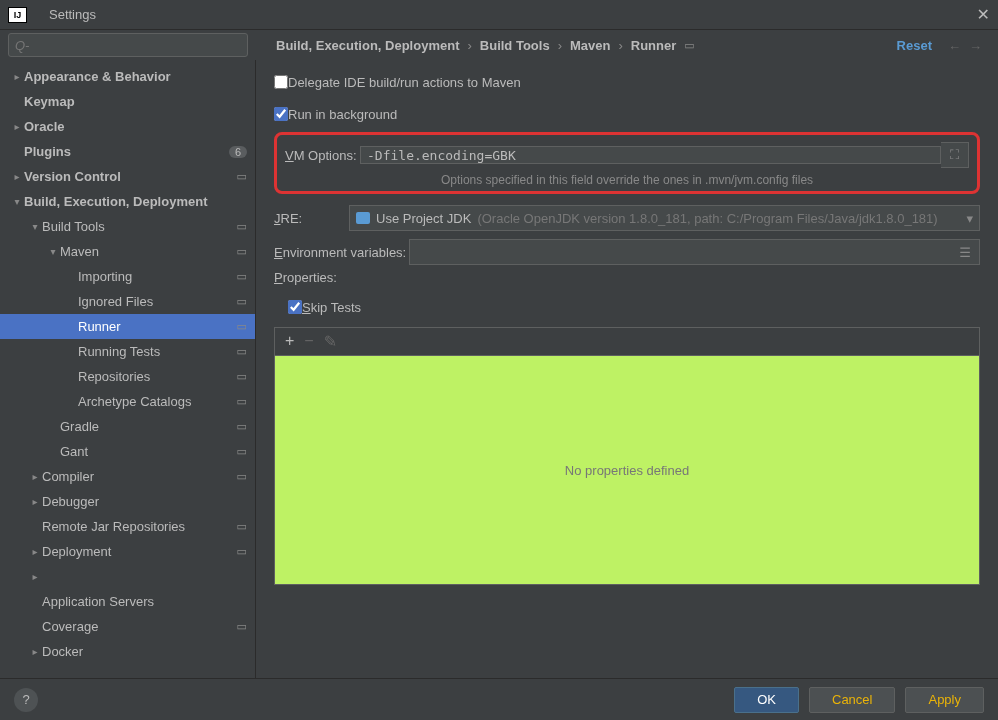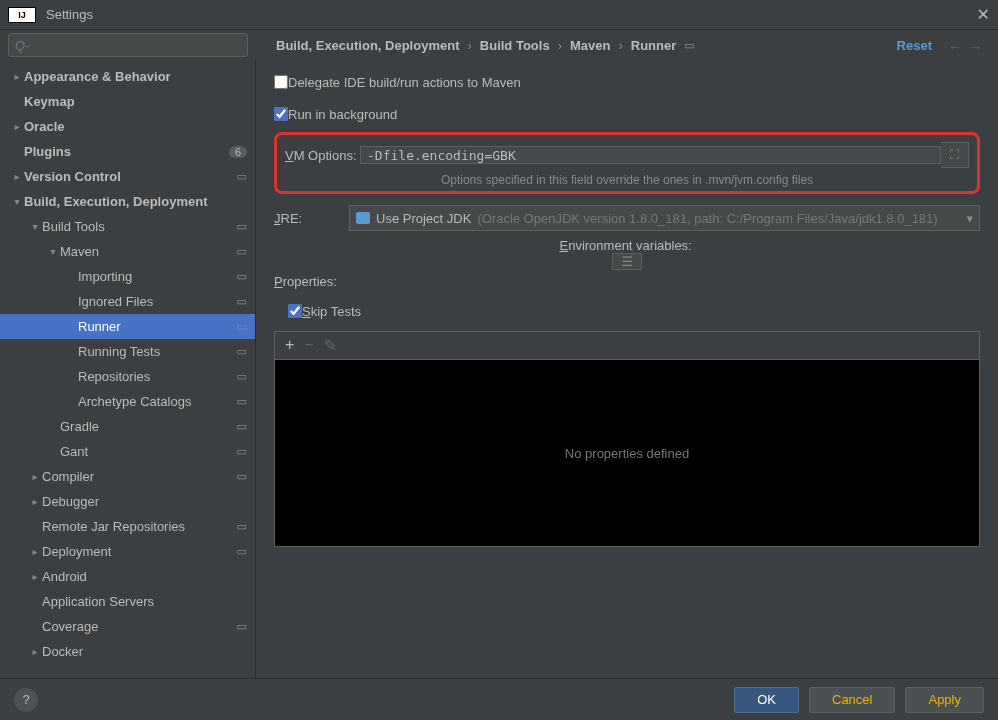--- a/index.html
+++ b/index.html
@@ -1,19 +1,19 @@
 <!DOCTYPE html>
 <html><head>
 <meta charset="utf-8">
 <style>
 * { margin: 0; padding: 0; box-sizing: border-box; font-family: "Segoe UI", Arial, sans-serif; font-size: 13px; }
 body { background: #3c3f41; color: #bbbbbb; width: 998px; height: 720px; overflow: hidden; position: relative; }
 
 .titlebar { height: 30px; background: #3c3f41; display: flex; align-items: center; padding: 0 8px; border-bottom: 1px solid #2b2b2b; }
-.titlebar .app-icon { width: 28px; height: 16px; background: #fff; border: 1px solid #000; margin-right: 10px; display:flex; align-items:center; justify-content:center; font-size:9px; font-weight:bold; color:#000;}
+.titlebar .app-icon { width: 19px; height: 16px; background: #fff; border: 1px solid #000; margin-right: 22px; display:flex; align-items:center; justify-content:center; font-size:9px; font-weight:bold; color:#000;}
 .titlebar .title { color: #bbbbbb; flex: 1; }
 .titlebar .close { color: #bbbbbb; cursor: pointer; font-size: 16px; }
 
 .search-row { height: 30px; display: flex; align-items: center; padding: 4px 8px; gap: 8px; }
 .search-input { flex: 0 0 240px; height: 24px; background: #45494a; border: 1px solid #5e6060; border-radius: 3px; color: #888; padding: 0 6px; font-style: italic; }
 
 .breadcrumb { display: flex; align-items: center; gap: 8px; color: #bbbbbb; flex: 1; padding-left: 20px; }
 .breadcrumb .bc { font-weight: bold; }
 .breadcrumb .sep { color: #888; }
 .breadcrumb .toggle { color:#888; font-size:11px; }
@@ -55,21 +55,21 @@
 
 .env-input { flex: 1; height: 26px; background: #45494a; border: 1px solid #5e6060; color: #bbb; display:flex; align-items:center;}
 .env-input .list-icon { margin-left:auto; padding:0 8px; color:#888;}
 
 .properties-section { margin-top: 2px; }
 .properties-section .ptitle { margin-bottom: 8px; }
 .skip-row { padding-left: 14px; margin-bottom: 6px; }
 .toolbar { display: flex; gap: 10px; padding: 4px 10px; border: 1px solid #5e6060; border-bottom: none; background: #3c3f41; }
 .toolbar .tb { color: #bbb; cursor: pointer; font-size: 16px; }
 .toolbar .tb.disabled { color: #666; }
-.props-area { height: 188px; border: 1px solid #5e6060; background: #000000; display: flex; align-items: center; justify-content: center; color: #777; }
+.props-area { height: 230px; border: 1px solid #5e6060; background: #bef264; display: flex; align-items: center; justify-content: center; color: #777; }
 
 .footer { position: absolute; bottom: 0; left: 0; right: 0; height: 42px; border-top: 1px solid #2b2b2b; display: flex; align-items: center; padding: 0 14px; gap: 10px; background: #3c3f41;}
 .help-btn { width: 24px; height: 24px; border-radius: 12px; background: #4e5254; color: #bbb; display: flex; align-items: center; justify-content: center; cursor: pointer; }
 .footer .spacer { flex: 1; }
 .btn { height: 26px; padding: 0 22px; background: #4c5052; border: 1px solid #5e6060; color: #eab308; cursor: pointer; border-radius: 2px;}
 .btn.primary { background: #365880; border-color: #4a708b; color: #fff; }
 
 .underline-char { text-decoration: underline; }
 </style>
 </head>
@@ -192,21 +192,20 @@
         <span class="label">Remote Jar Repositories</span>
         <span class="project-icon">▭</span>
       </div>
       <div class="tree-item d1">
         <span class="arrow">▸</span>
         <span class="label">Deployment</span>
         <span class="project-icon">▭</span>
       </div>
       <div class="tree-item d1">
         <span class="arrow">▸</span>
-        <span class="label">Android</span>
       </div>
       <div class="tree-item d1">
         <span class="arrow"></span>
         <span class="label">Application Servers</span>
       </div>
       <div class="tree-item d1">
         <span class="arrow"></span>
         <span class="label">Coverage</span>
         <span class="project-icon">▭</span>
       </div>
@@ -242,21 +241,21 @@
     <div class="form-row">
       <div class="label-col"><span class="underline-char">J</span>RE:</div>
       <div class="jre-select">
         <span class="disk-icon"></span>
         <span class="primary">Use Project JDK</span>
         <span class="secondary">(Oracle OpenJDK version 1.8.0_181, path: C:/Program Files/Java/jdk1.8.0_181)</span>
         <span class="chev">▾</span>
       </div>
     </div>
 
-    <div class="form-row" style="margin-top:6px;flex-direction:column;">
+    <div class="form-row" style="margin-top:6px;">
       <div class="label-col wide"><span class="underline-char">E</span>nvironment variables:</div>
       <div class="env-input">
         <span class="list-icon">☰</span>
       </div>
     </div>
 
     <div class="properties-section">
       <div class="ptitle"><span class="underline-char">P</span>roperties:</div>
       <div class="form-row skip-row">
         <label class="checkbox-wrap">

